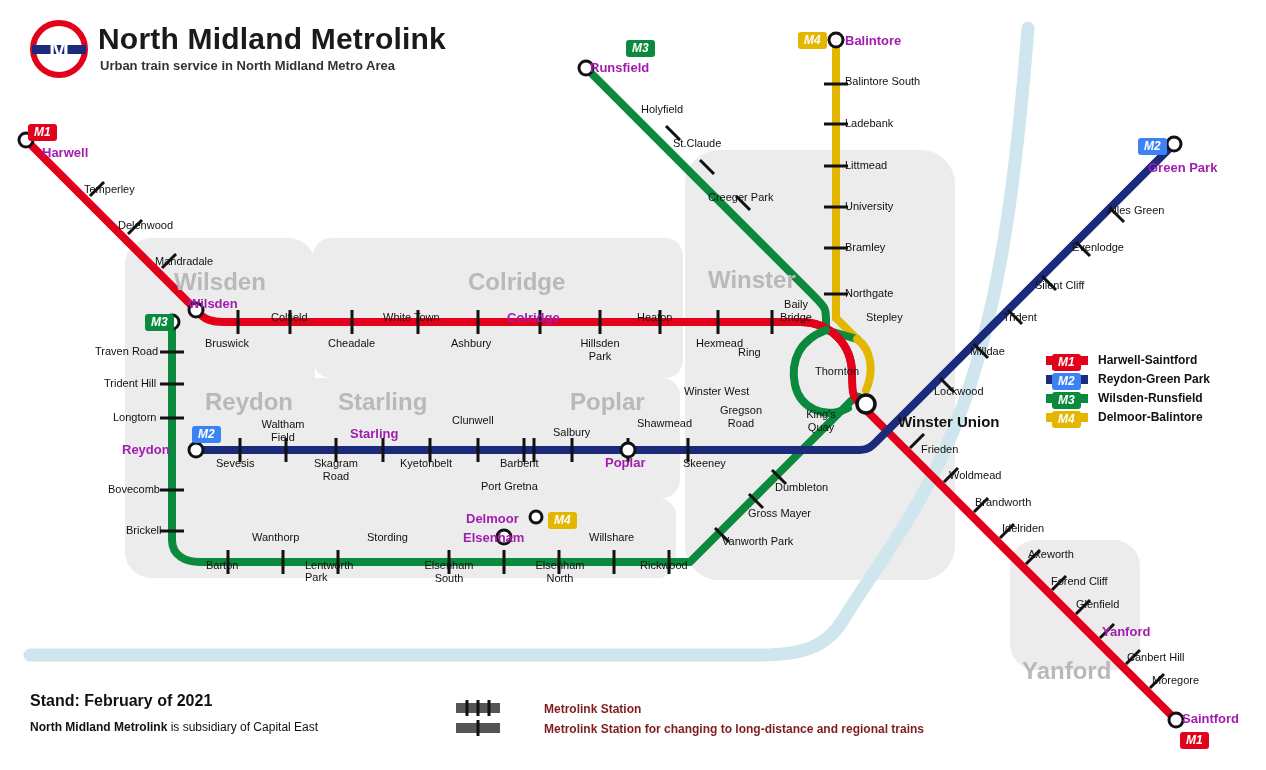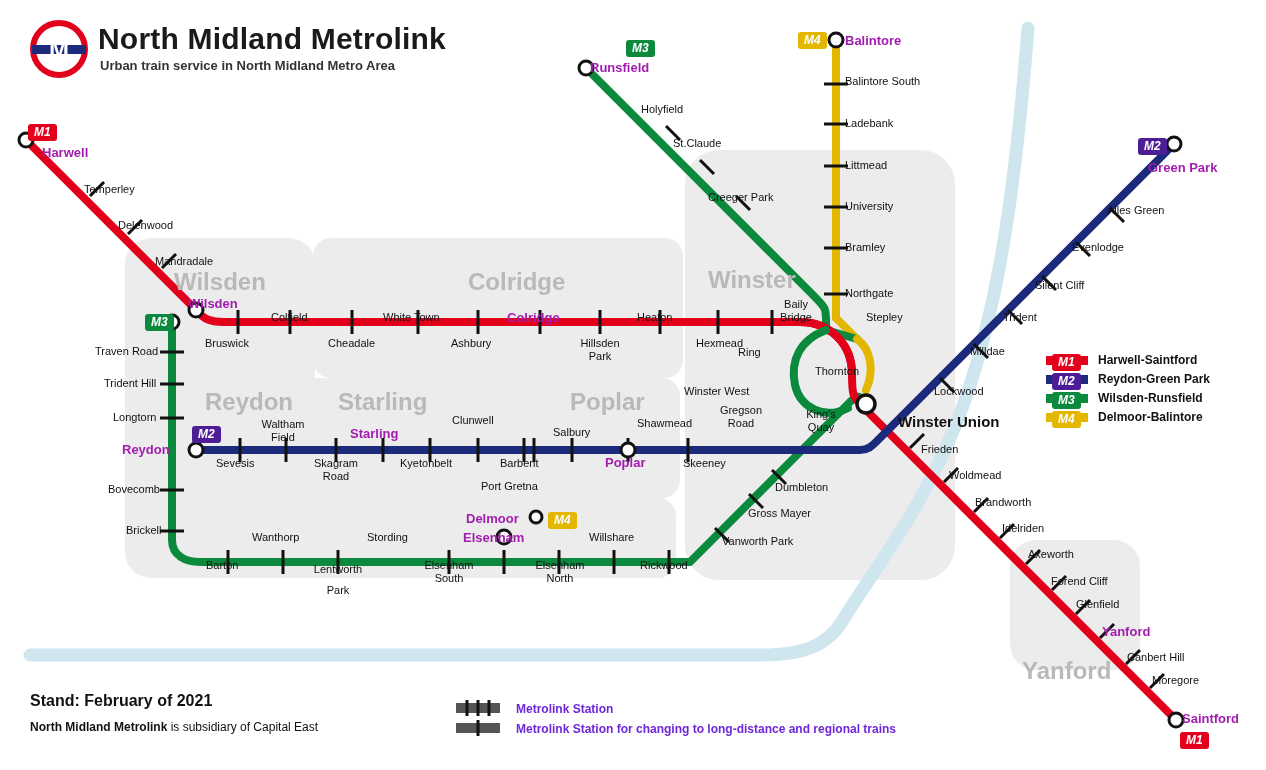--- a/index.html
+++ b/index.html
@@ -12,35 +12,35 @@
   #title{left:98px;top:22px;font-size:30px;font-weight:700;letter-spacing:.2px;color:#1a1a1a;}
   #subtitle{left:100px;top:58px;font-size:13px;font-weight:700;color:#333;}
   
   .st{font-size:11px;color:#111;white-space:nowrap;}
   .stb{font-size:13px;font-weight:700;color:#a21caf;white-space:nowrap;}
   .stbig{font-size:15px;font-weight:700;color:#111;white-space:nowrap;}
   .area{font-size:24px;font-weight:700;color:#b9b9b9;white-space:nowrap;}
   .badge{font-size:12px;font-weight:700;font-style:italic;color:#fff;border-radius:3px;
          padding:1px 6px 2px 6px;display:inline-block;line-height:14px;}
   .m1{background:#e2001a;}
-  .m2{background:#4c1d95;}
+  .m2{background:#3b82f6;}
   .m3{background:#0b8a3d;}
   .m4{background:#e3b600;color:#fff;}
   
   #legend{left:1046px;top:350px;width:210px;}
   .lgrow{display:flex;align-items:center;height:19px;margin-bottom:0px;}
   .lgtext{font-size:12px;font-weight:700;color:#111;}
   .lgline{position:relative;width:42px;height:16px;margin-right:10px;}
   .lgline .bar{position:absolute;left:0;top:4px;width:42px;height:9px;}
   .lgline .bd{position:absolute;left:6px;top:0px;}
   
   #foot1{left:30px;top:692px;font-size:16px;font-weight:700;color:#111;}
   #foot2{left:30px;top:720px;font-size:12px;color:#111;}
   #foot2 b{font-weight:700;}
-  .legstat{font-size:12px;font-weight:700;color:#6d28d9;}
+  .legstat{font-size:12px;font-weight:700;color:#7f1d1d;margin-left:28px;}
 </style>
 </head>
 <body>
 
 <svg id="map" viewBox="0 0 1266 770" xmlns="http://www.w3.org/2000/svg">
 
   <g fill="#ececec">
     <rect x="125" y="238" width="190" height="340" rx="26"></rect>
     <rect x="313" y="238" width="370" height="140" rx="18"></rect>
     <rect x="190" y="378" width="490" height="120" rx="18"></rect>
@@ -255,21 +255,21 @@
 <div class="abs st" style="left:1072px;top:241px;">Evenlodge</div>
 <div class="abs st" style="left:1107px;top:204px;">Alles Green</div>
 
 <div class="abs st" style="left:95px;top:345px;">Traven Road</div>
 <div class="abs st" style="left:104px;top:377px;">Trident Hill</div>
 <div class="abs st" style="left:113px;top:411px;">Longtorn</div>
 <div class="abs st" style="left:108px;top:483px;">Bovecomb</div>
 <div class="abs st" style="left:126px;top:524px;">Brickell</div>
 <div class="abs st" style="left:206px;top:559px;">Barton</div>
 <div class="abs st" style="left:252px;top:531px;">Wanthorp</div>
-<div class="abs st" style="left:305px;top:559px;width:66px;line-height:21px;text-align:center;white-space:normal;">Lentworth Park</div>
+<div class="abs st" style="left:305px;top:559px;width:66px;line-height:12px;text-align:left;white-space:normal;">Lentworth Park</div>
 <div class="abs st" style="left:367px;top:531px;">Stording</div>
 <div class="abs st" style="left:416px;top:559px;width:66px;line-height:13px;text-align:center;white-space:normal;">Elsenham South</div>
 <div class="abs stb" style="left:463px;top:530px;">Elsenham</div>
 <div class="abs st" style="left:527px;top:559px;width:66px;line-height:13px;text-align:center;white-space:normal;">Elsenham North</div>
 <div class="abs st" style="left:589px;top:531px;">Willshare</div>
 <div class="abs st" style="left:640px;top:559px;">Rickwood</div>
 <div class="abs st" style="left:722px;top:535px;">Vanworth Park</div>
 <div class="abs st" style="left:748px;top:507px;">Gross Mayer</div>
 <div class="abs st" style="left:775px;top:481px;">Dumbleton</div>
 <div class="abs st" style="left:637px;top:417px;">Shawmead</div>

